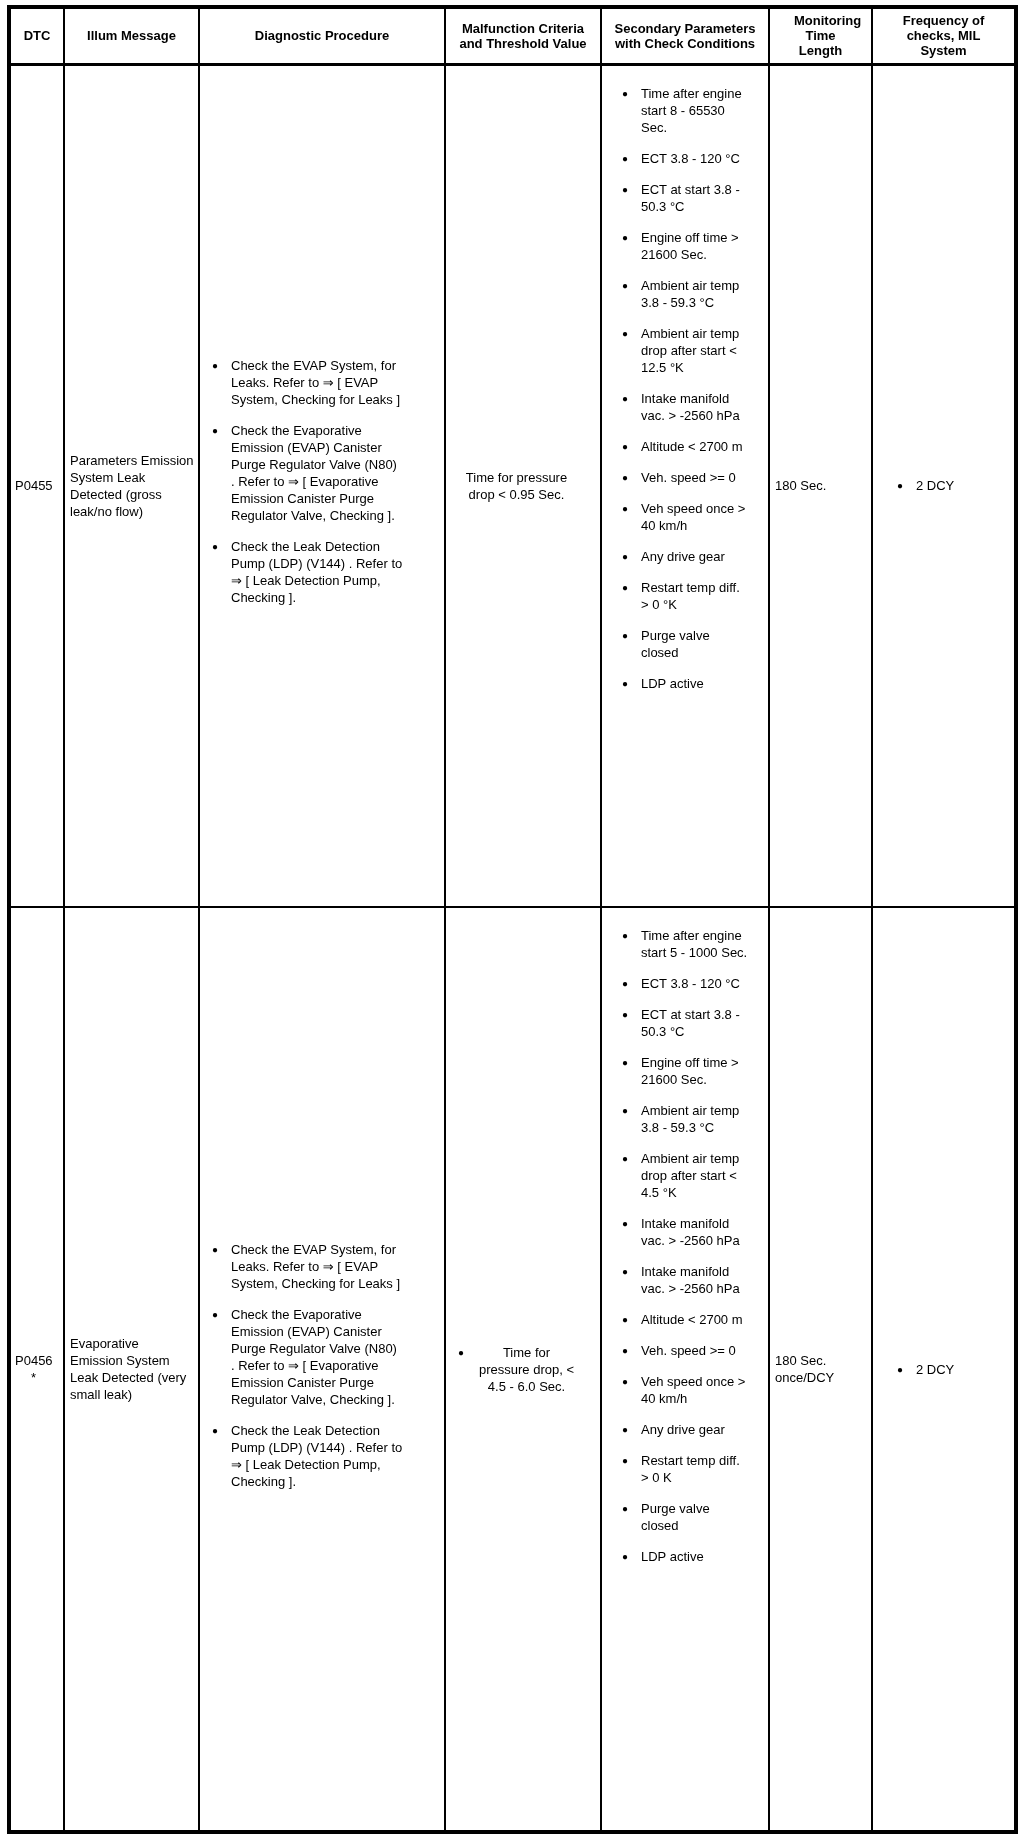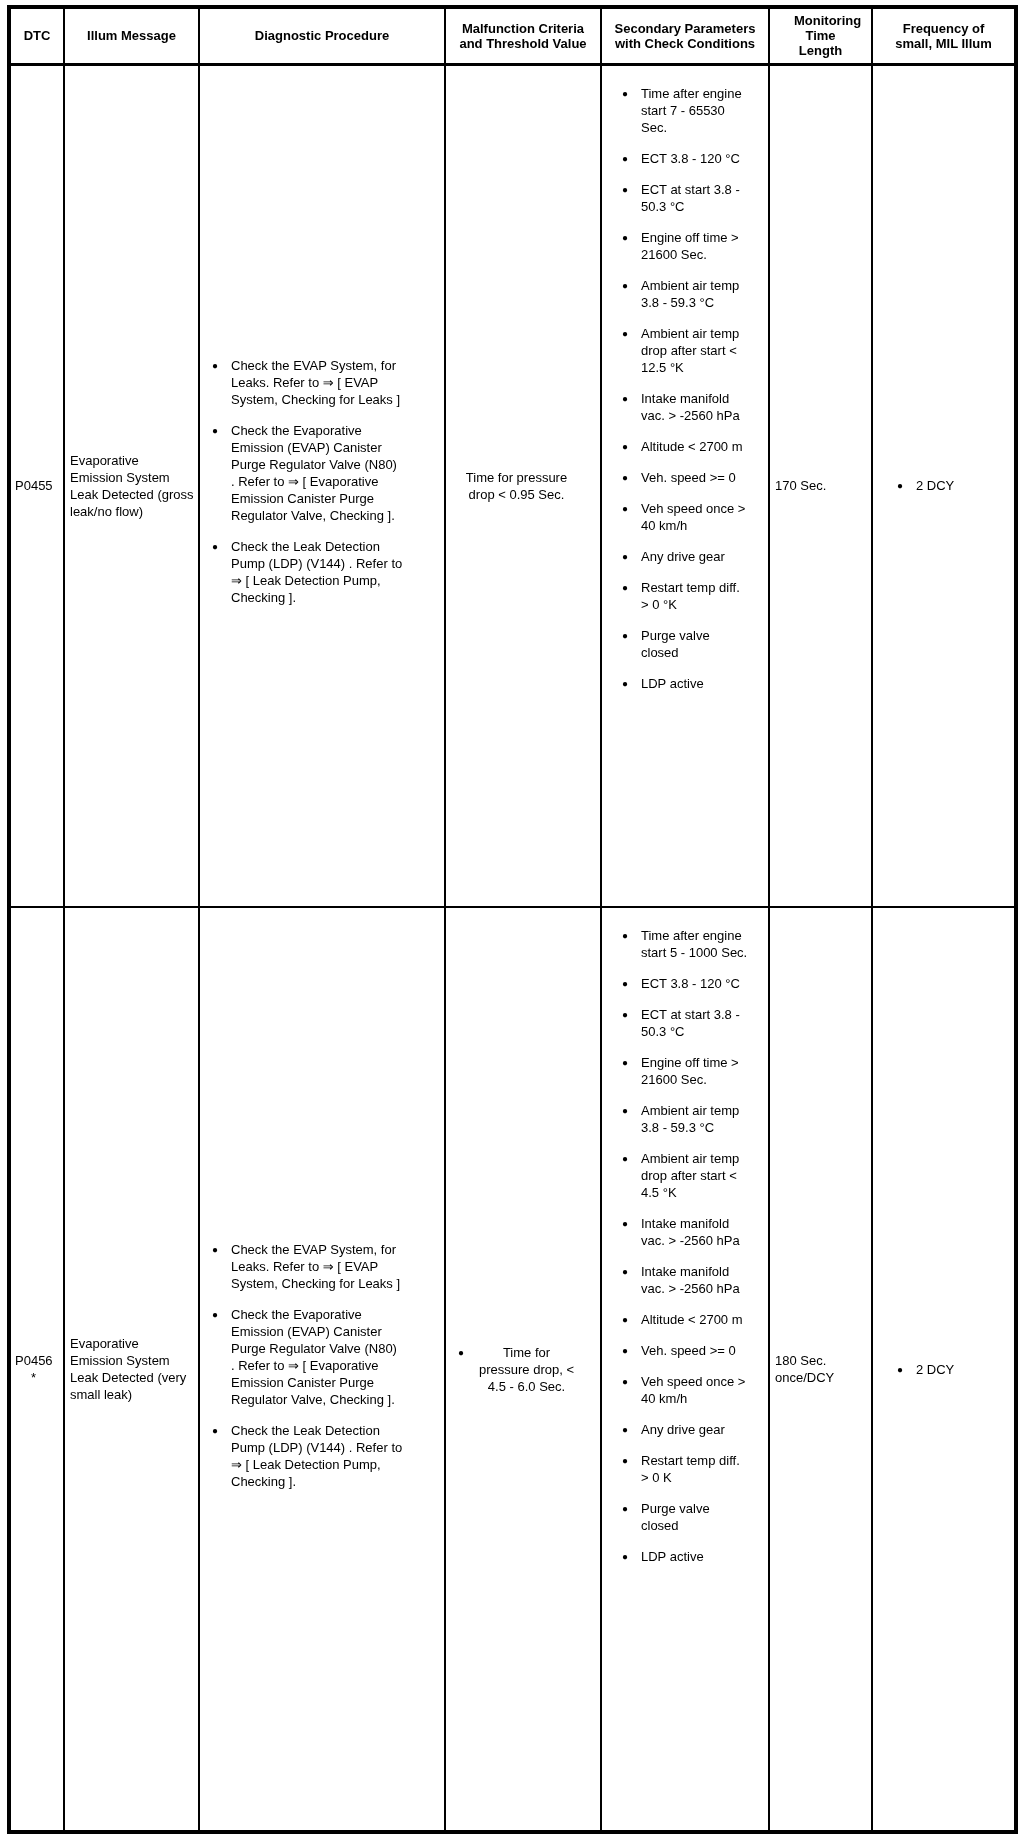--- a/index.html
+++ b/index.html
@@ -63,62 +63,62 @@
     <col style="width:144px">
   </colgroup>
   <thead>
     <tr class="hdr-row">
       <th>DTC</th>
       <th>Illum Message</th>
       <th>Diagnostic Procedure</th>
       <th>Malfunction Criteria and Threshold Value</th>
       <th class="h-sec">Secondary Parameters with Check Conditions</th>
       <th class="h-mon">Monitoring Time Length</th>
-      <th class="h-freq">Frequency of small, MIL Illum</th>
+      <th class="h-freq">Frequency of checks, MIL System</th>
     </tr>
   </thead>
   <tbody>
     <tr class="row-1">
       <td class="c-dtc">
         <div>P0455</div>
         <div class="dtc-note"></div>
       </td>
       <td class="c-err">
-        <div>Evaporative Emission System Leak Detected (gross leak/no flow)</div>
+        <div>Parameters Emission System Leak Detected (gross leak/no flow)</div>
       </td>
       <td class="c-diag">
         <ul class="bullets">
             <li>Check the EVAP System, for Leaks. Refer to ⇒ [ EVAP System, Checking for Leaks ]</li>
             <li>Check the Evaporative Emission (EVAP) Canister Purge Regulator Valve (N80) . Refer to ⇒ [ Evaporative Emission Canister Purge Regulator Valve, Checking ].</li>
             <li>Check the Leak Detection Pump (LDP) (V144) . Refer to ⇒ [ Leak Detection Pump, Checking ].</li>
           </ul>
       </td>
       <td class="c-malf">
         <div>Time for pressure drop &lt; 0.95 Sec.</div>
       </td>
       <td class="c-sec">
         <ul class="bullets">
-            <li>Time after engine start 7 - 65530 Sec.</li>
+            <li>Time after engine start 8 - 65530 Sec.</li>
             <li>ECT 3.8 - 120 °C</li>
             <li>ECT at start 3.8 - 50.3 °C</li>
             <li>Engine off time &gt; 21600 Sec.</li>
             <li>Ambient air temp 3.8 - 59.3 °C</li>
             <li>Ambient air temp drop after start &lt; 12.5 °K</li>
             <li>Intake manifold vac. &gt; -2560 hPa</li>
             <li>Altitude &lt; 2700 m</li>
             <li>Veh. speed &gt;= 0</li>
             <li>Veh speed once &gt; 40 km/h</li>
             <li>Any drive gear</li>
             <li>Restart temp diff. &gt; 0 °K</li>
             <li>Purge valve closed</li>
             <li>LDP active</li>
           </ul>
       </td>
       <td class="c-mon">
-        <div>170 Sec.</div>
+        <div>180 Sec.</div>
       </td>
       <td class="c-freq">
         <ul class="bullets">
             <li>2 DCY</li>
           </ul>
       </td>
     </tr>
     <tr class="row-2">
       <td class="c-dtc">
         <div>P0456</div>

